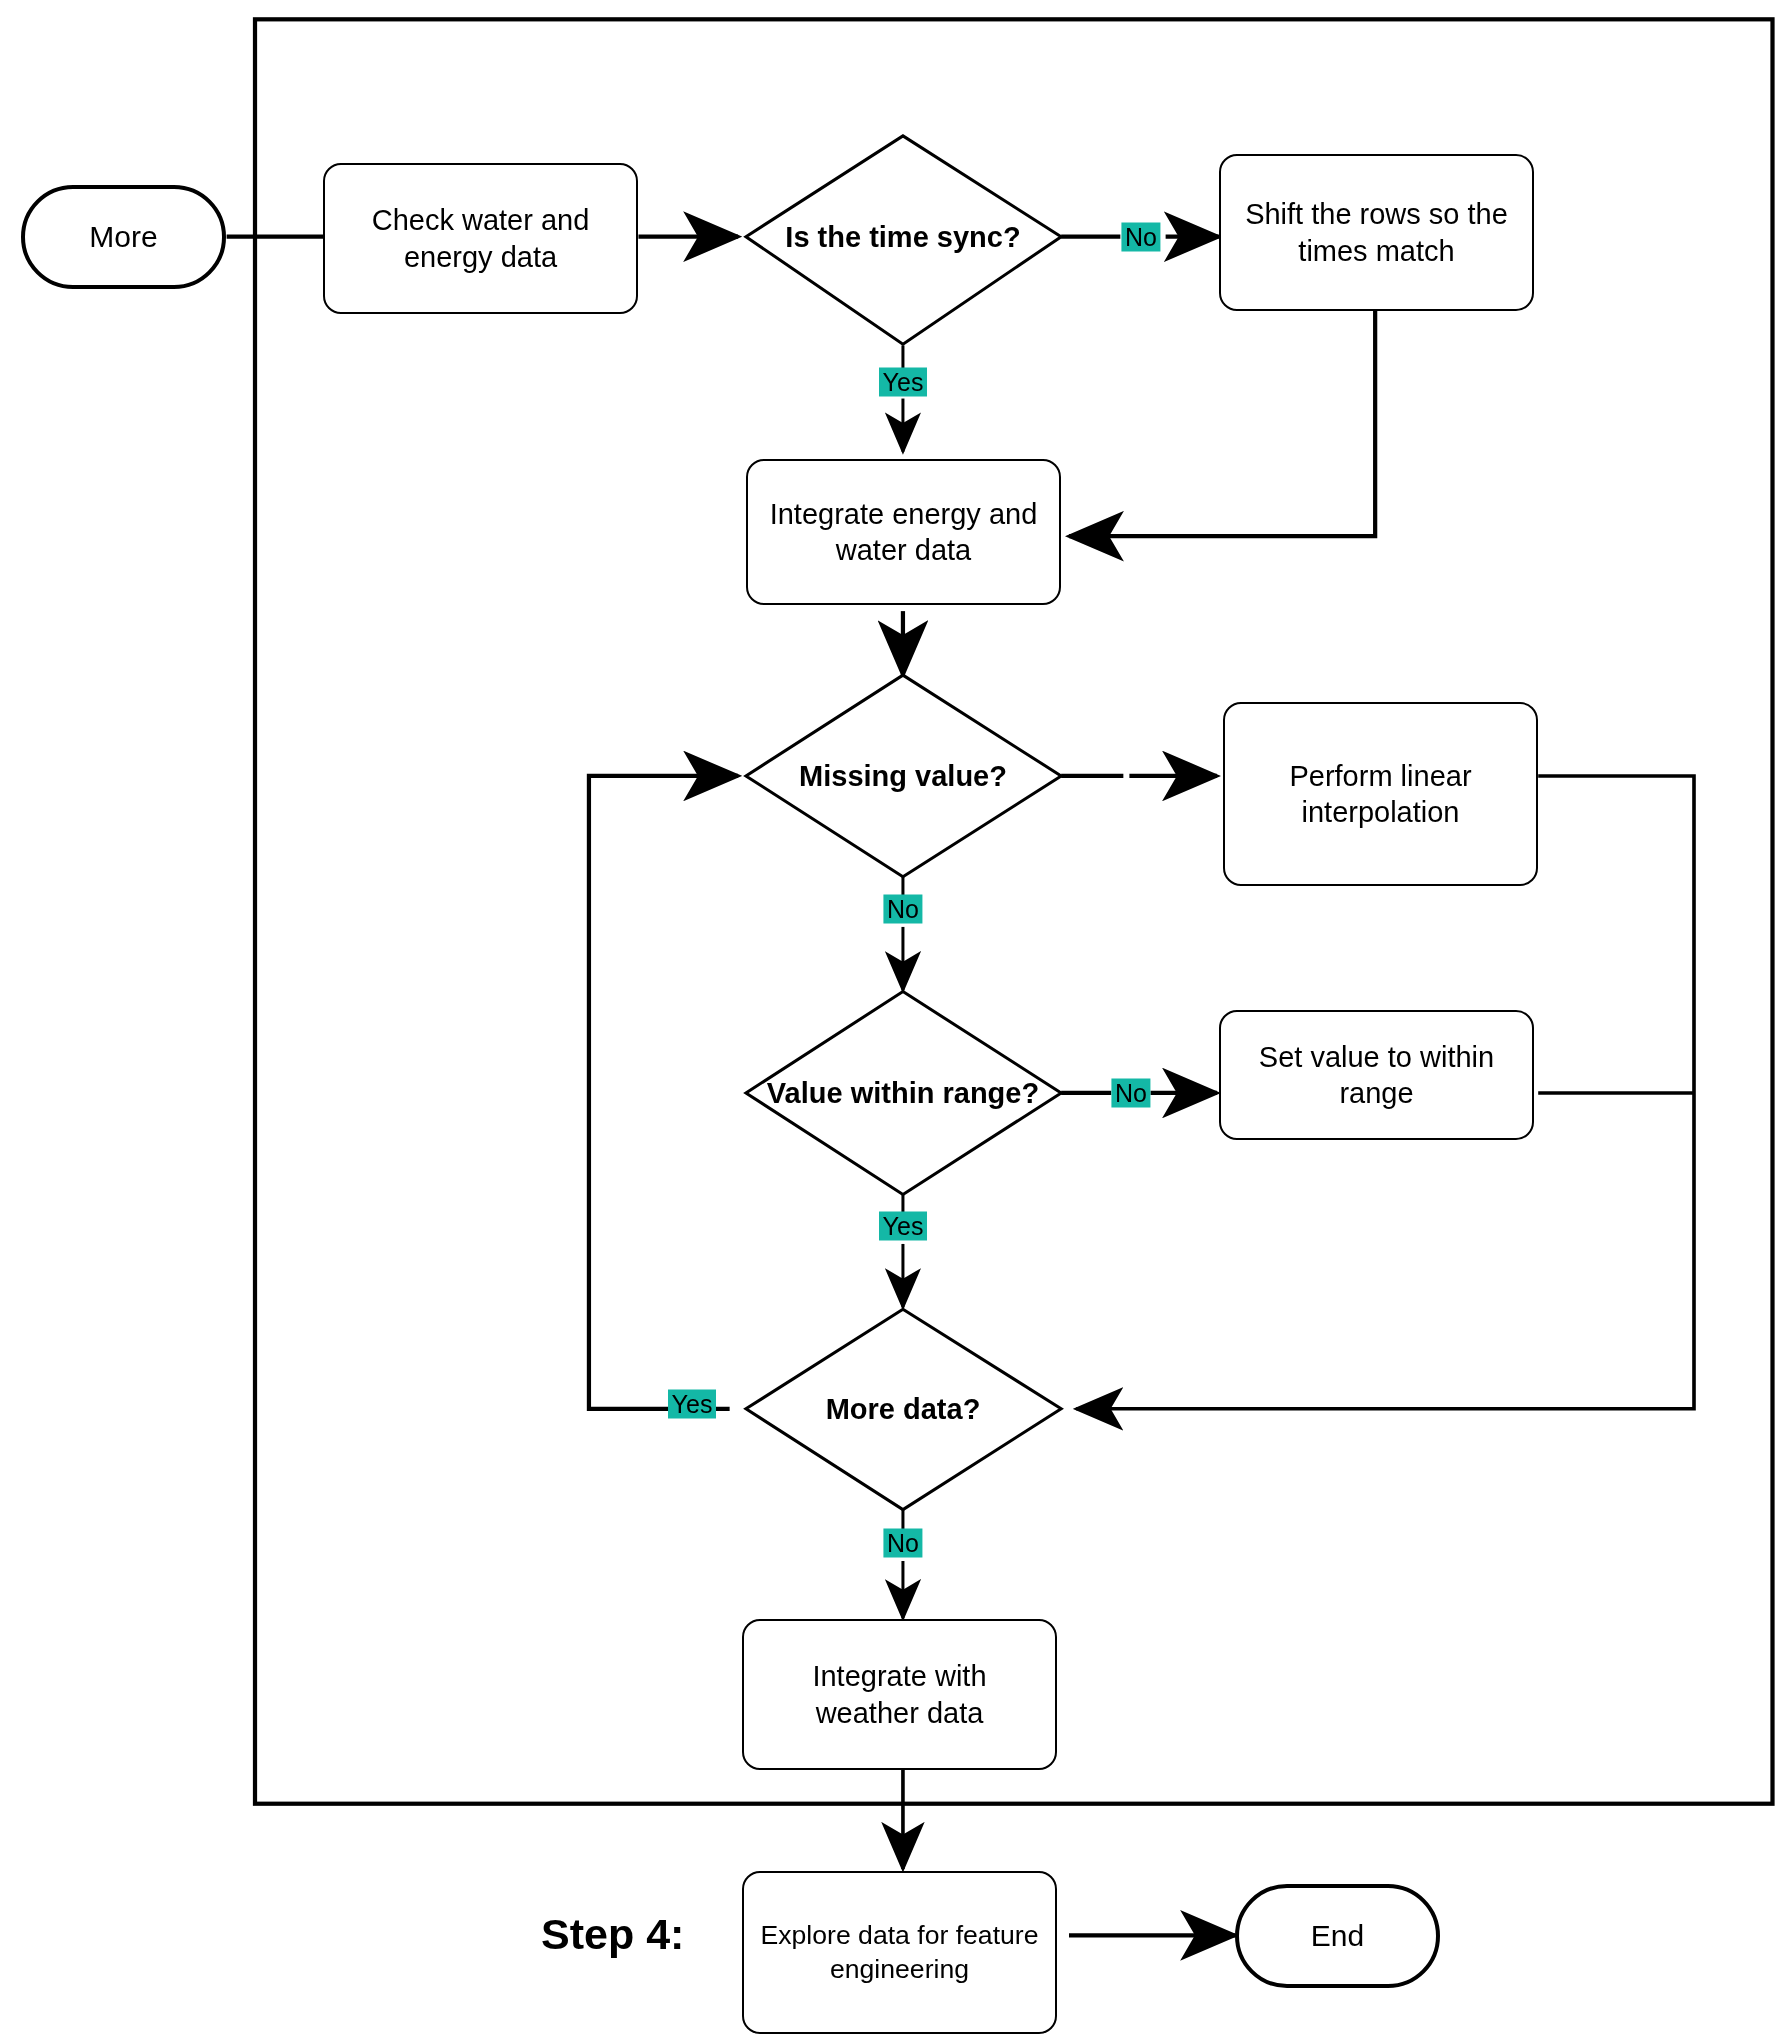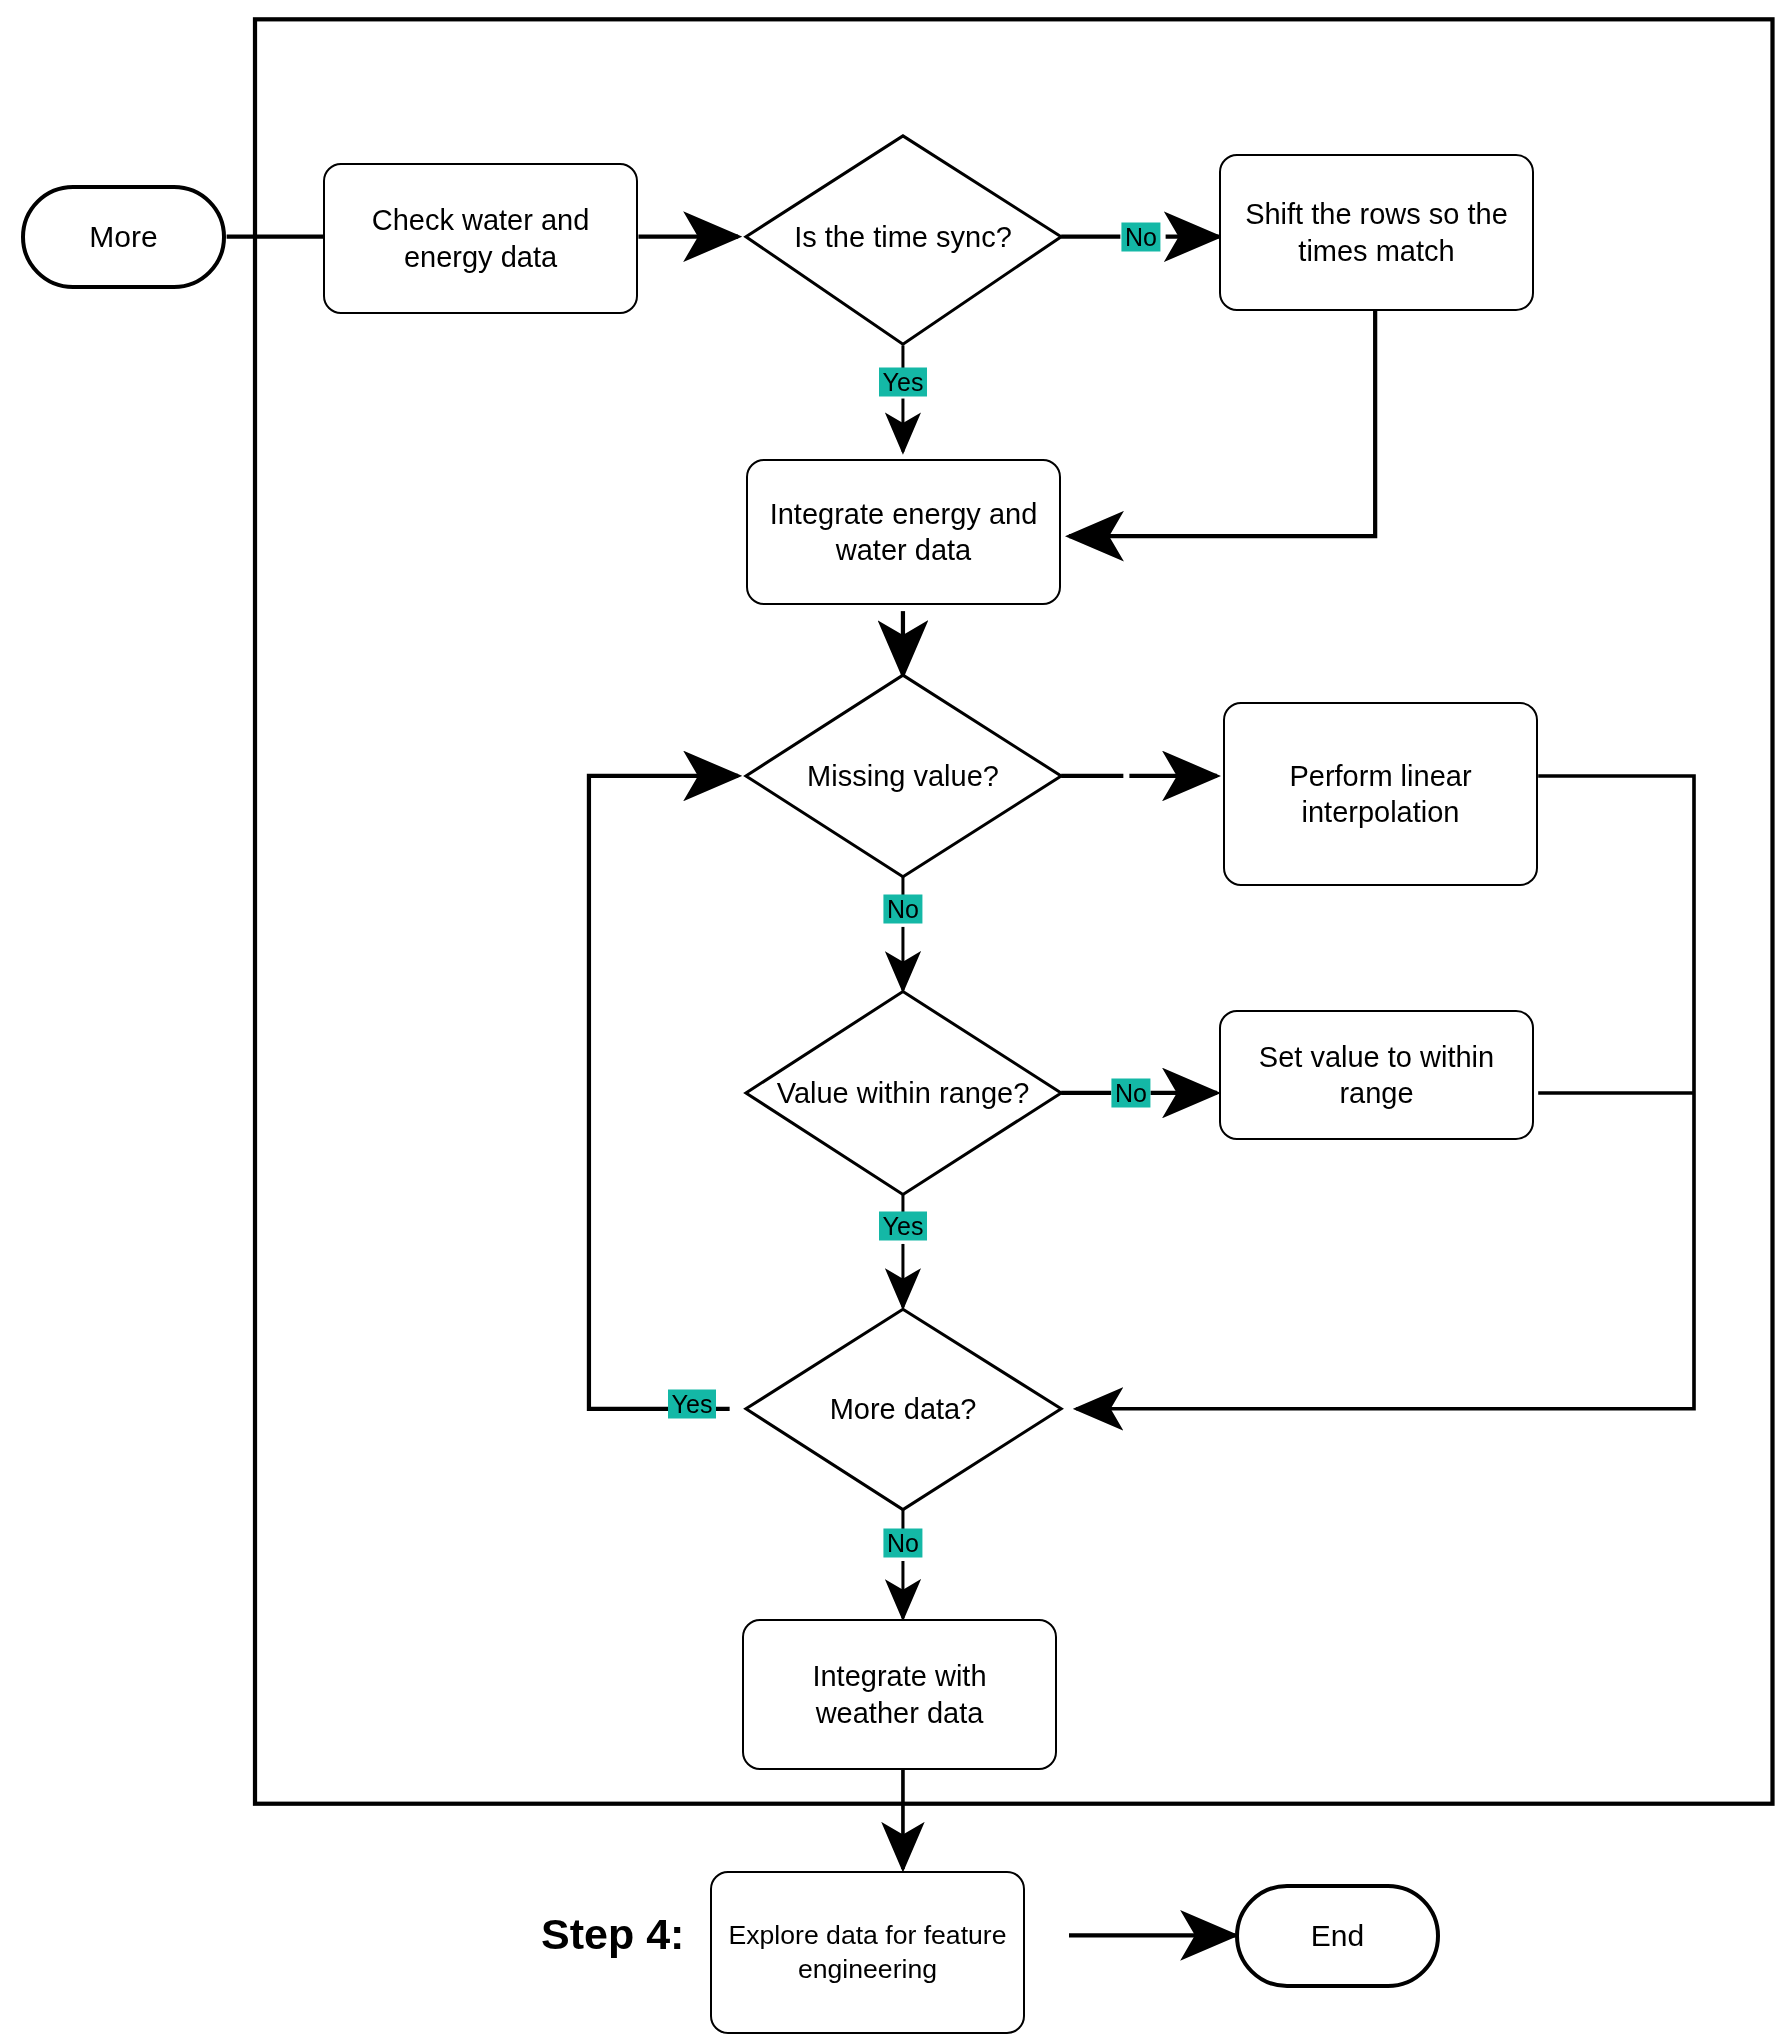--- a/index.html
+++ b/index.html
@@ -2,21 +2,21 @@
 <html style="font-size:9.7px"><head>
 <meta charset="utf-8">
 <style>
   html,body{margin:0;padding:0;background:#ffffff;}
   body{font-family:"Liberation Sans",sans-serif;}
   #canvas{position:relative;width:1792px;height:2035px;background:#fff;overflow:hidden;}
   svg#wires{position:absolute;left:0;top:0;width:1792px;height:2035px;}
   .node{position:absolute;box-sizing:border-box;display:flex;align-items:center;justify-content:center;text-align:center;color:#000;}
   .proc{border:2.4px solid #000;border-radius:18px;background:#fff;font-size:29px;line-height:1.25;}
   .term{border:4.2px solid #000;border-radius:604px;background:#fff;font-size:30px;}
-  .dec-label{position:absolute;font-size:29px;color:#000;text-align:right;white-space:nowrap;}
+  .dec-label{position:absolute;font-size:29px;color:#000;text-align:right;white-space:nowrap;font-weight:bold;}
   .edge-label{position:absolute;font-size:25px;color:#000;background:#14b8a6;padding:0 3.6px;white-space:nowrap;text-align:center;}
   .title{position:absolute;font-size:43px;font-weight:bold;color:#000;white-space:nowrap;}
   .step4{position:absolute;font-size:43px;font-weight:bold;color:#000;white-space:nowrap;}
 </style>
 </head>
 <body>
 
 <div id="canvas">
 
   <svg id="wires" viewBox="0 0 2967 3370" xmlns="http://www.w3.org/2000/svg">
@@ -101,21 +101,21 @@
   <div class="node proc" style="left:1219px;top:154px;width:315px;height:157px;padding:0 13.3px;">Shift the rows so the times match</div>
 
   <div class="node proc" style="left:746px;top:459px;width:315px;height:146px;padding:0 17px;">Integrate energy and water data</div>
 
   <div class="node proc" style="left:1223px;top:702px;width:315px;height:184px;padding:0 15.7px;">Perform linear interpolation</div>
 
   <div class="node proc" style="left:1219px;top:1010px;width:315px;height:130px;padding:0 15.7px;">Set value to within range</div>
 
   <div class="node proc" style="left:742px;top:1619px;width:315px;height:151px;padding:0 15.7px;">Integrate with weather data</div>
 
-  <div class="node proc" style="left:710px;top:1871px;width:315px;height:163px;padding:0 12px;font-size:26.6px;">Explore data for feature engineering</div>
+  <div class="node proc" style="left:742px;top:1871px;width:315px;height:163px;padding:0 12px;font-size:26.6px;">Explore data for feature engineering</div>
 
   <div class="step4" style="left:541px;top:1910px;">Step 4:</div>
 
   <div class="dec-label" style="left:903px;top:237px;transform:translate(-50%,-50%);">Is the time sync?</div>
   <div class="dec-label" style="left:903px;top:776px;transform:translate(-50%,-50%);">Missing value?</div>
   <div class="dec-label" style="left:903px;top:1093px;transform:translate(-50%,-50%);">Value within range?</div>
   <div class="dec-label" style="left:903px;top:1409px;transform:translate(-50%,-50%);">More data?</div>
 
   <div class="edge-label" style="left:1141px;top:237px;transform:translate(-50%,-50%);">No</div>
   <div class="edge-label" style="left:903px;top:382px;transform:translate(-50%,-50%);">Yes</div>

